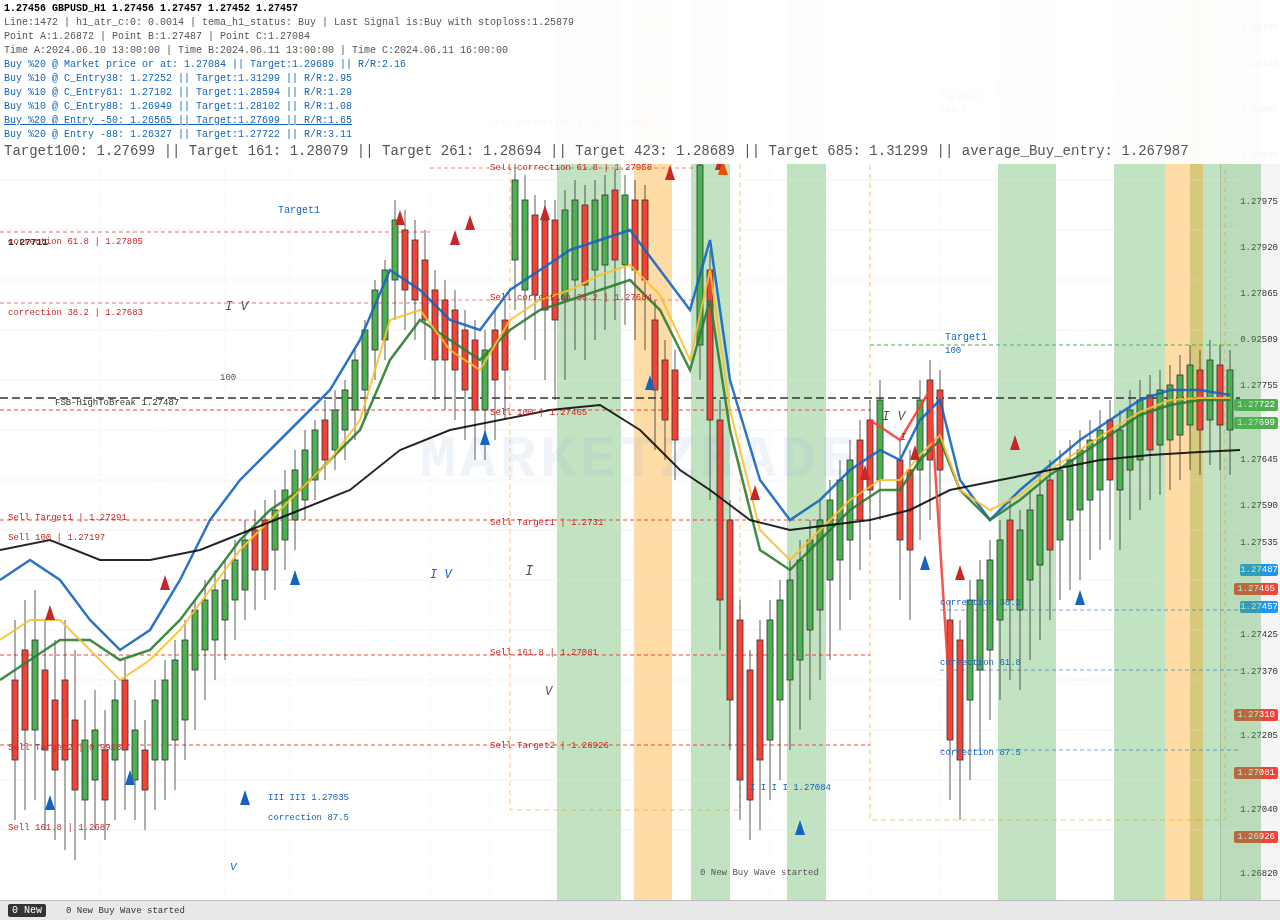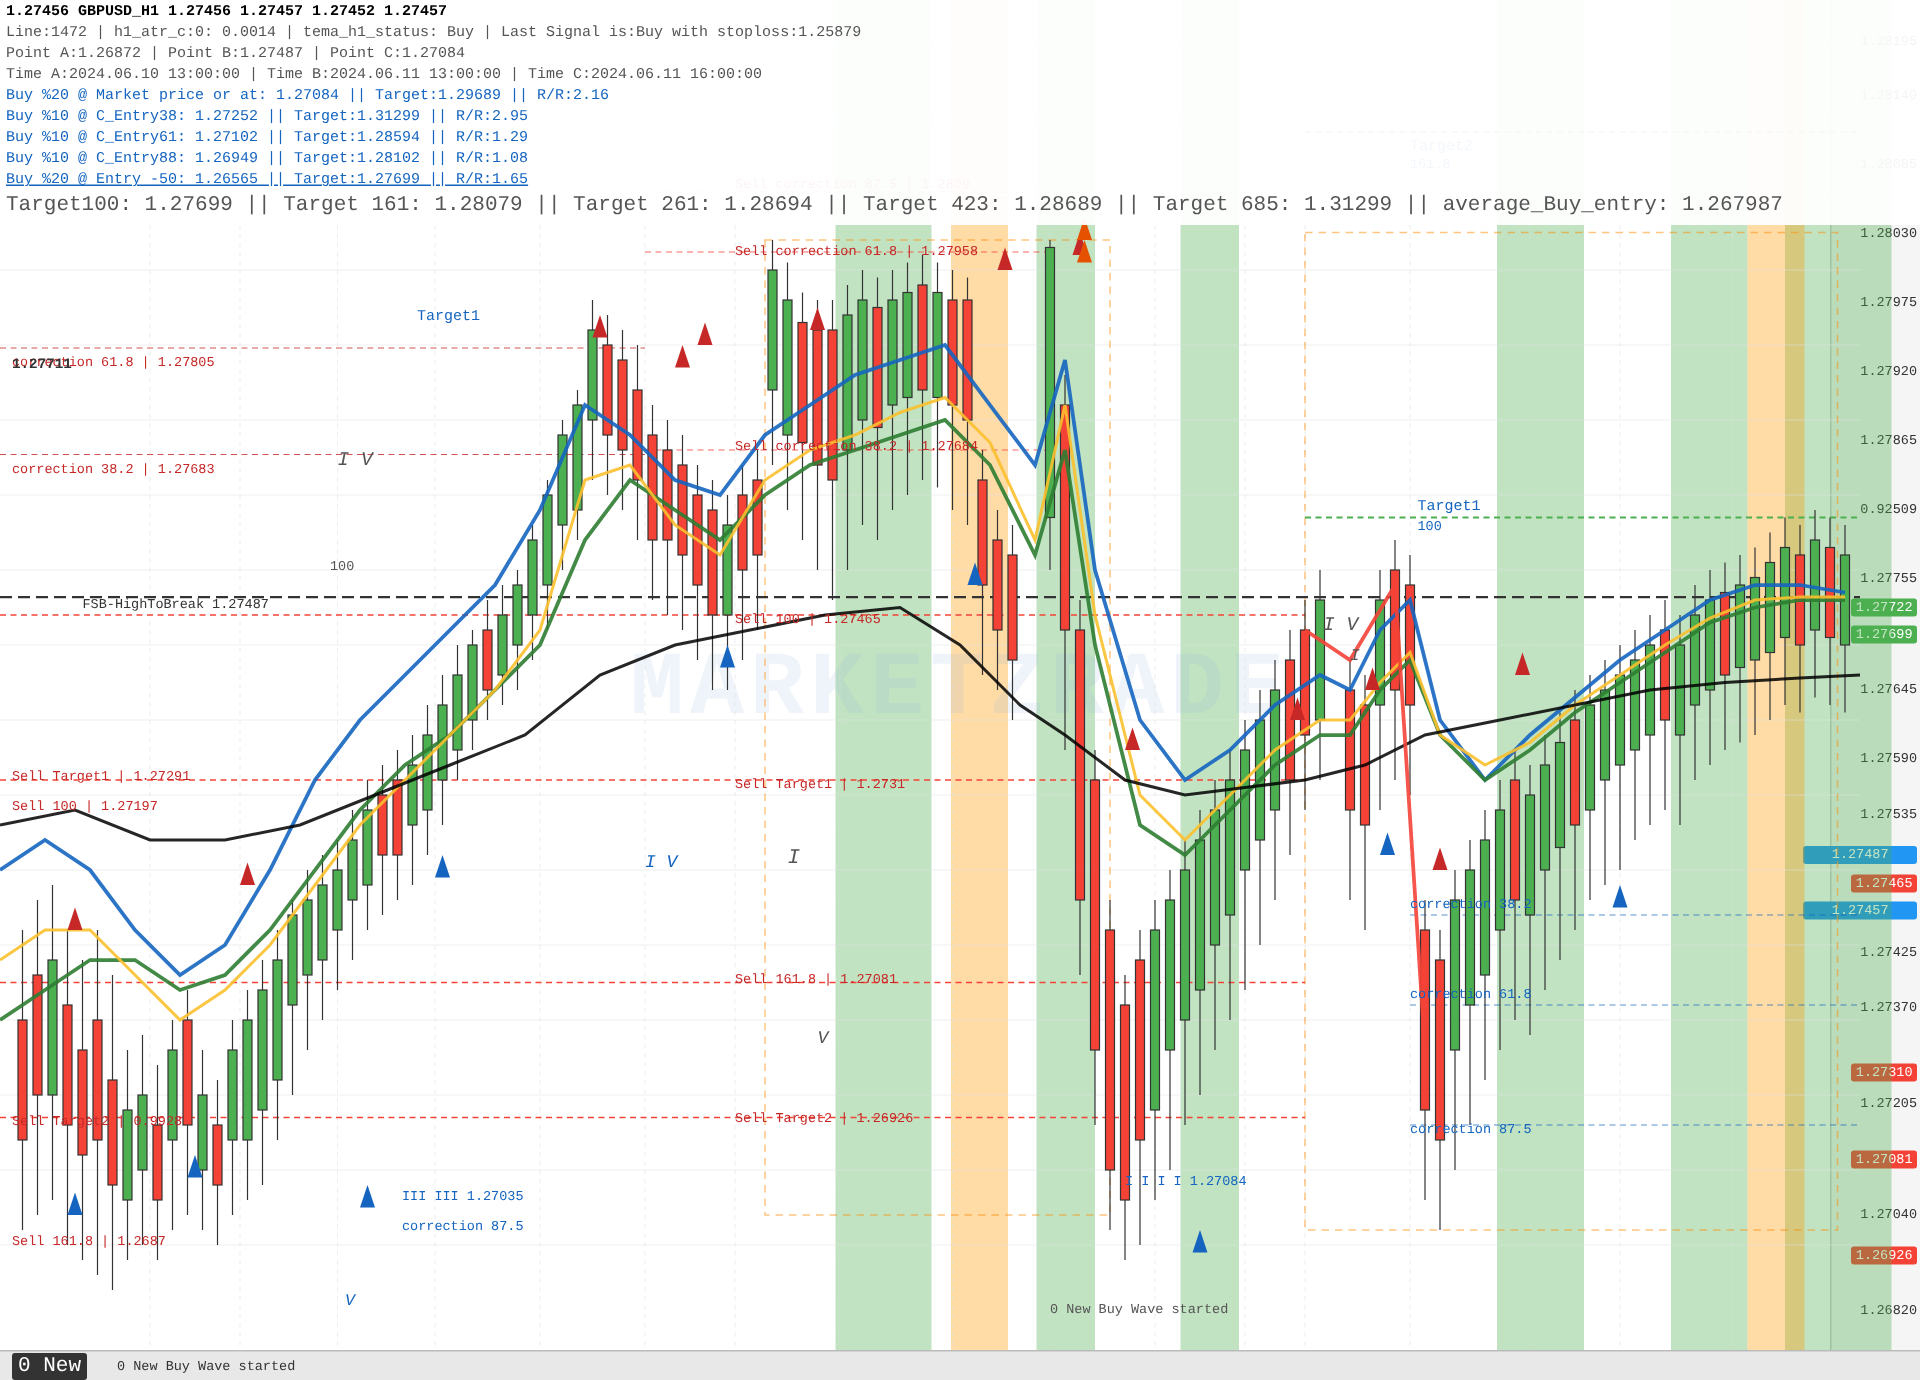--- a/index.html
+++ b/index.html
@@ -57,21 +57,21 @@
       right: 2px;
       font-size: 9px;
       color: #333;
       transform: translateY(-50%);
       white-space: nowrap;
     }
 
     .price-label-highlight {
       background: #2196f3;
       color: white;
-      padding: 1px 19px;
+      padding: 1px 0;
       border-radius: 2px;
     }
 
     .price-label-red {
       background: #f44336;
       color: white;
       padding: 1px 3px;
       border-radius: 2px;
     }
 
@@ -127,21 +127,21 @@
       gap: 4px;
       font-size: 9px;
       color: #333;
     }
 
     .new-badge {
       background: #333;
       color: white;
       padding: 1px 4px;
       border-radius: 2px;
-      font-size: 14px;
+      font-size: 10px;
     }
 
     
     #watermark {
       position: absolute;
       top: 50%;
       left: 50%;
       transform: translate(-50%, -50%);
       font-size: 60px;
       font-weight: bold;
@@ -203,20 +203,21 @@
       <span> GBPUSD_H1 1.27456 1.27457 1.27452 1.27457</span>
     </div>
     <div class="info-line" style="color:#555;">Line:1472 | h1_atr_c:0: 0.0014 | tema_h1_status: Buy | Last Signal is:Buy with stoploss:1.25879</div>
     <div class="info-line" style="color:#555;">Point A:1.26872 | Point B:1.27487 | Point C:1.27084</div>
     <div class="info-line" style="color:#555;">Time A:2024.06.10 13:00:00 | Time B:2024.06.11 13:00:00 | Time C:2024.06.11 16:00:00</div>
     <div class="info-line" style="color:#1565c0;">Buy %20 @ Market price or at: 1.27084 || Target:1.29689 || R/R:2.16</div>
     <div class="info-line" style="color:#1565c0;">Buy %10 @ C_Entry38: 1.27252 || Target:1.31299 || R/R:2.95</div>
     <div class="info-line" style="color:#1565c0;">Buy %10 @ C_Entry61: 1.27102 || Target:1.28594 || R/R:1.29</div>
     <div class="info-line" style="color:#1565c0;">Buy %10 @ C_Entry88: 1.26949 || Target:1.28102 || R/R:1.08</div>
     <div class="info-line" style="color:#1565c0;text-decoration:underline;">Buy %20 @ Entry -50: 1.26565 || Target:1.27699 || R/R:1.65</div>
+    <div class="info-line" style="color:#1565c0;">Buy %20 @ Entry -88: 1.26327 || Target:1.27722 || R/R:3.11</div>
     <div class="info-line" style="color:#555;font-size:14px;">Target100: 1.27699 || Target 161: 1.28079 || Target 261: 1.28694 || Target 423: 1.28689 || Target 685: 1.31299 || average_Buy_entry: 1.267987</div>
   </div>
 
   <svg id="main-svg" viewBox="0 0 1240 900">
 
     <g stroke="#e0e0e0" stroke-width="0.5" opacity="0.7">
       <line x1="0" y1="30" x2="1240" y2="30"></line>
       <line x1="0" y1="80" x2="1240" y2="80"></line>
       <line x1="0" y1="130" x2="1240" y2="130"></line>
       <line x1="0" y1="180" x2="1240" y2="180"></line>

